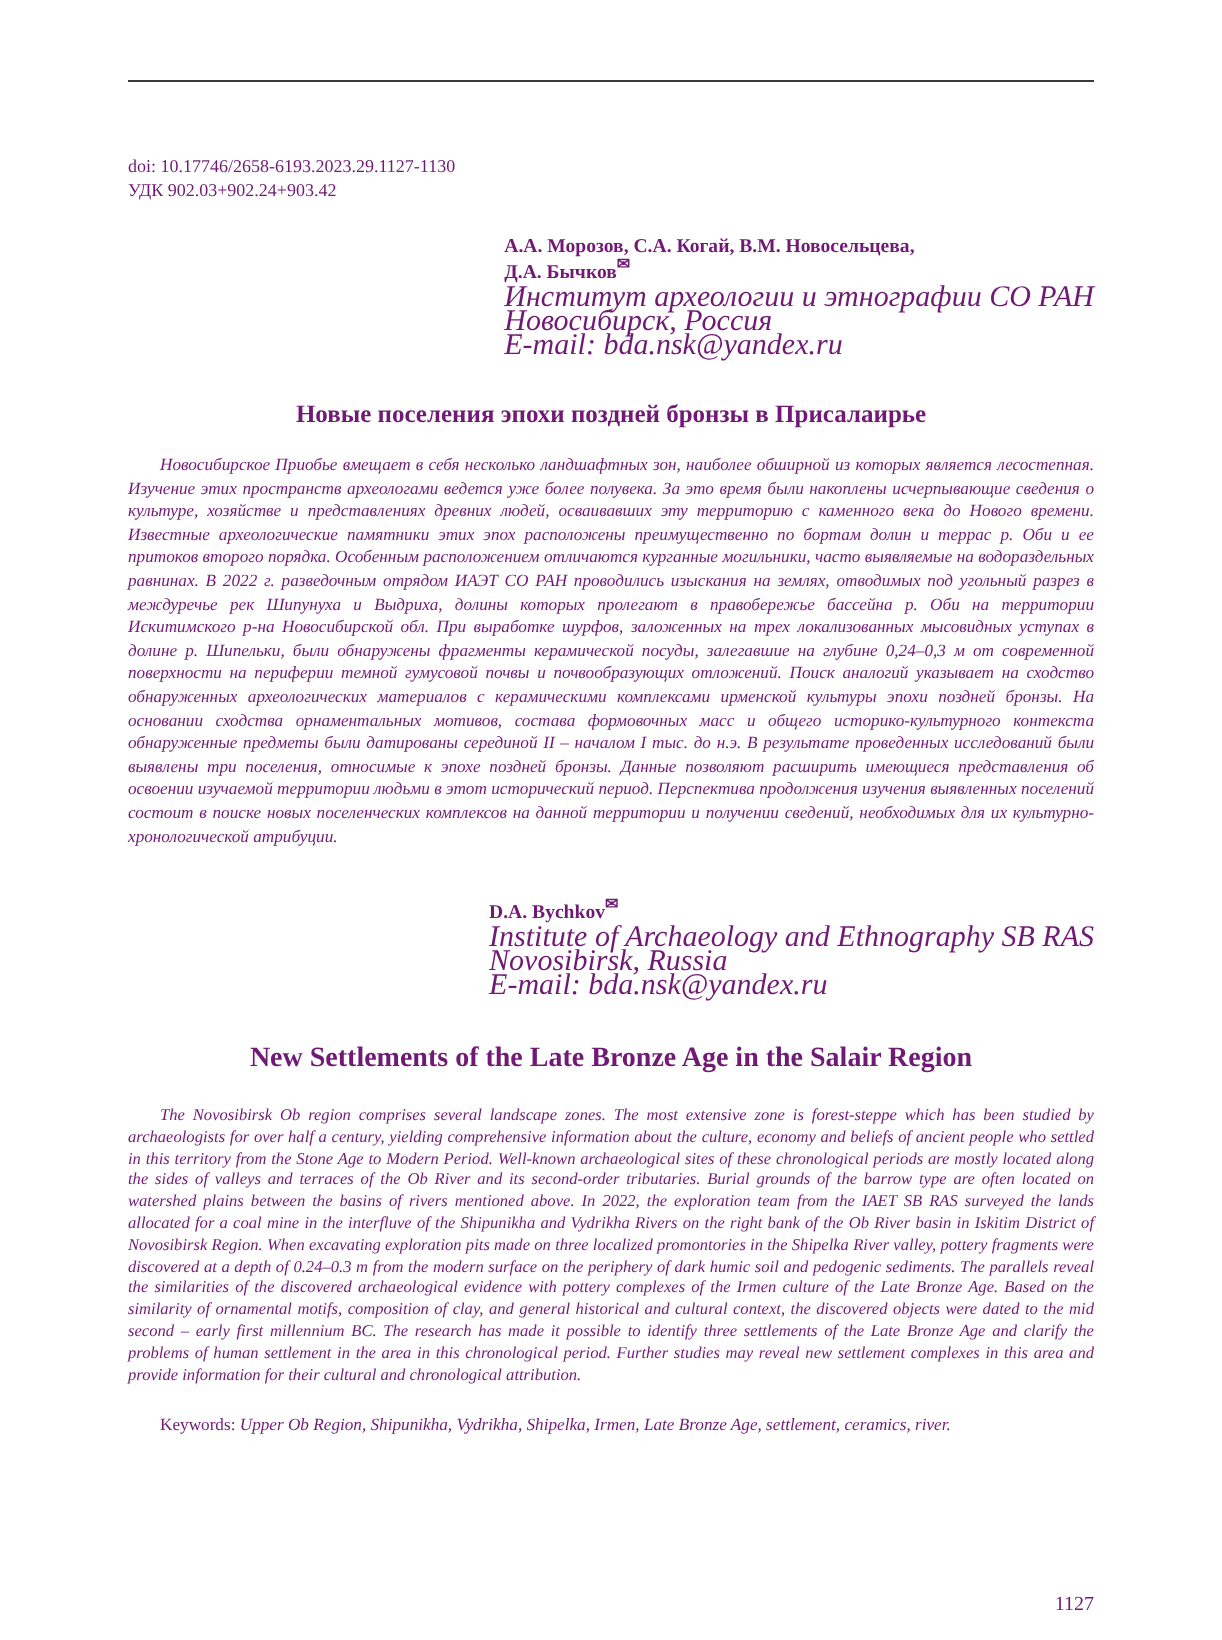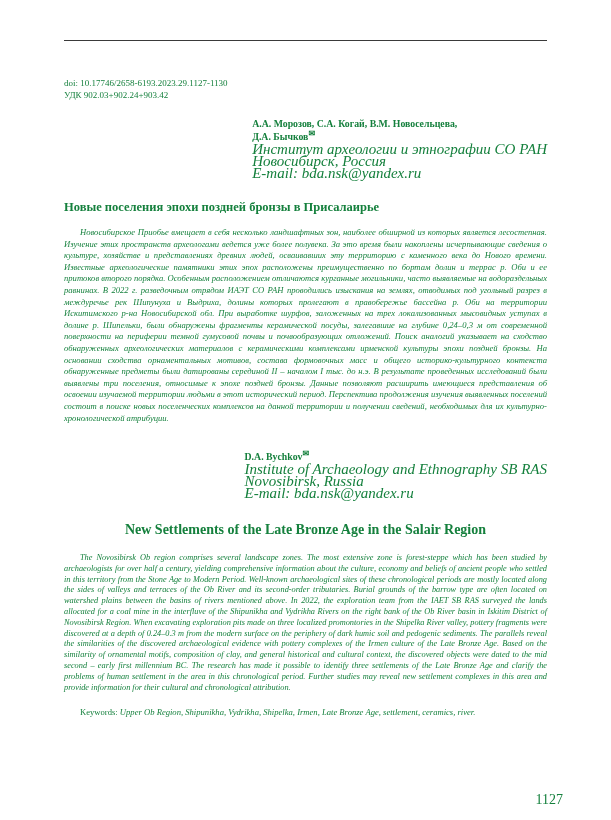--- a/index.html
+++ b/index.html
@@ -5,40 +5,40 @@
   html, body { margin: 0; padding: 0; background: #e9e9e9; }
   .page {
     position: relative;
     width: 611px;
     height: 820px;
     margin: 0 auto;
     background: #ffffff;
     box-sizing: border-box;
     padding: 40px 64px 0 64px;
     font-family: "Liberation Serif", "DejaVu Serif", serif;
-    color: #15803d;
+    color: #701a75;
     overflow: hidden;
   }
   .top-rule {
     border: none;
     border-top: 1.2px solid #3a3a3a;
     margin: 0 0 36px 0;
   }
   .meta-block { font-size: 9px; line-height: 12px; }
   .authors-block {
     width: fit-content;
     margin-left: auto;
     margin-top: 16px;
     text-align: left;
   }
   .authors-line { font-weight: bold; font-size: 9.8px; line-height: 13px; }
   .affil-line { font-style: italic; font-size: 15px; line-height: 12px; }
   .mail-icon { font-size: 8px; vertical-align: super; line-height: 0; }
   .title-ru {
-    text-align: left;
+    text-align: center;
     font-weight: bold;
     font-size: 12.5px;
     line-height: 16px;
     margin-top: 20px;
   }
   .title-en {
     text-align: center;
     font-weight: bold;
     font-size: 14px;
     line-height: 18px;
@@ -66,23 +66,23 @@
     line-height: 11.6px;
     text-align: justify;
     text-indent: 16px;
   }
   .kw-label-ru { font-weight: bold; font-style: normal; }
   .kw-label-en { font-weight: normal; font-style: normal; }
   .kw-values { font-style: italic; }
   .authors-block.en { margin-top: 26px; }
   .page-number {
     position: absolute;
-    right: 48px;
+    right: 64px;
     bottom: 12px;
-    font-size: 14px;
+    font-size: 10px;
   }
 </style>
 </head>
 <body>
 
 <div class="page">
 
   <hr class="top-rule">
 
   <div class="meta-block">

